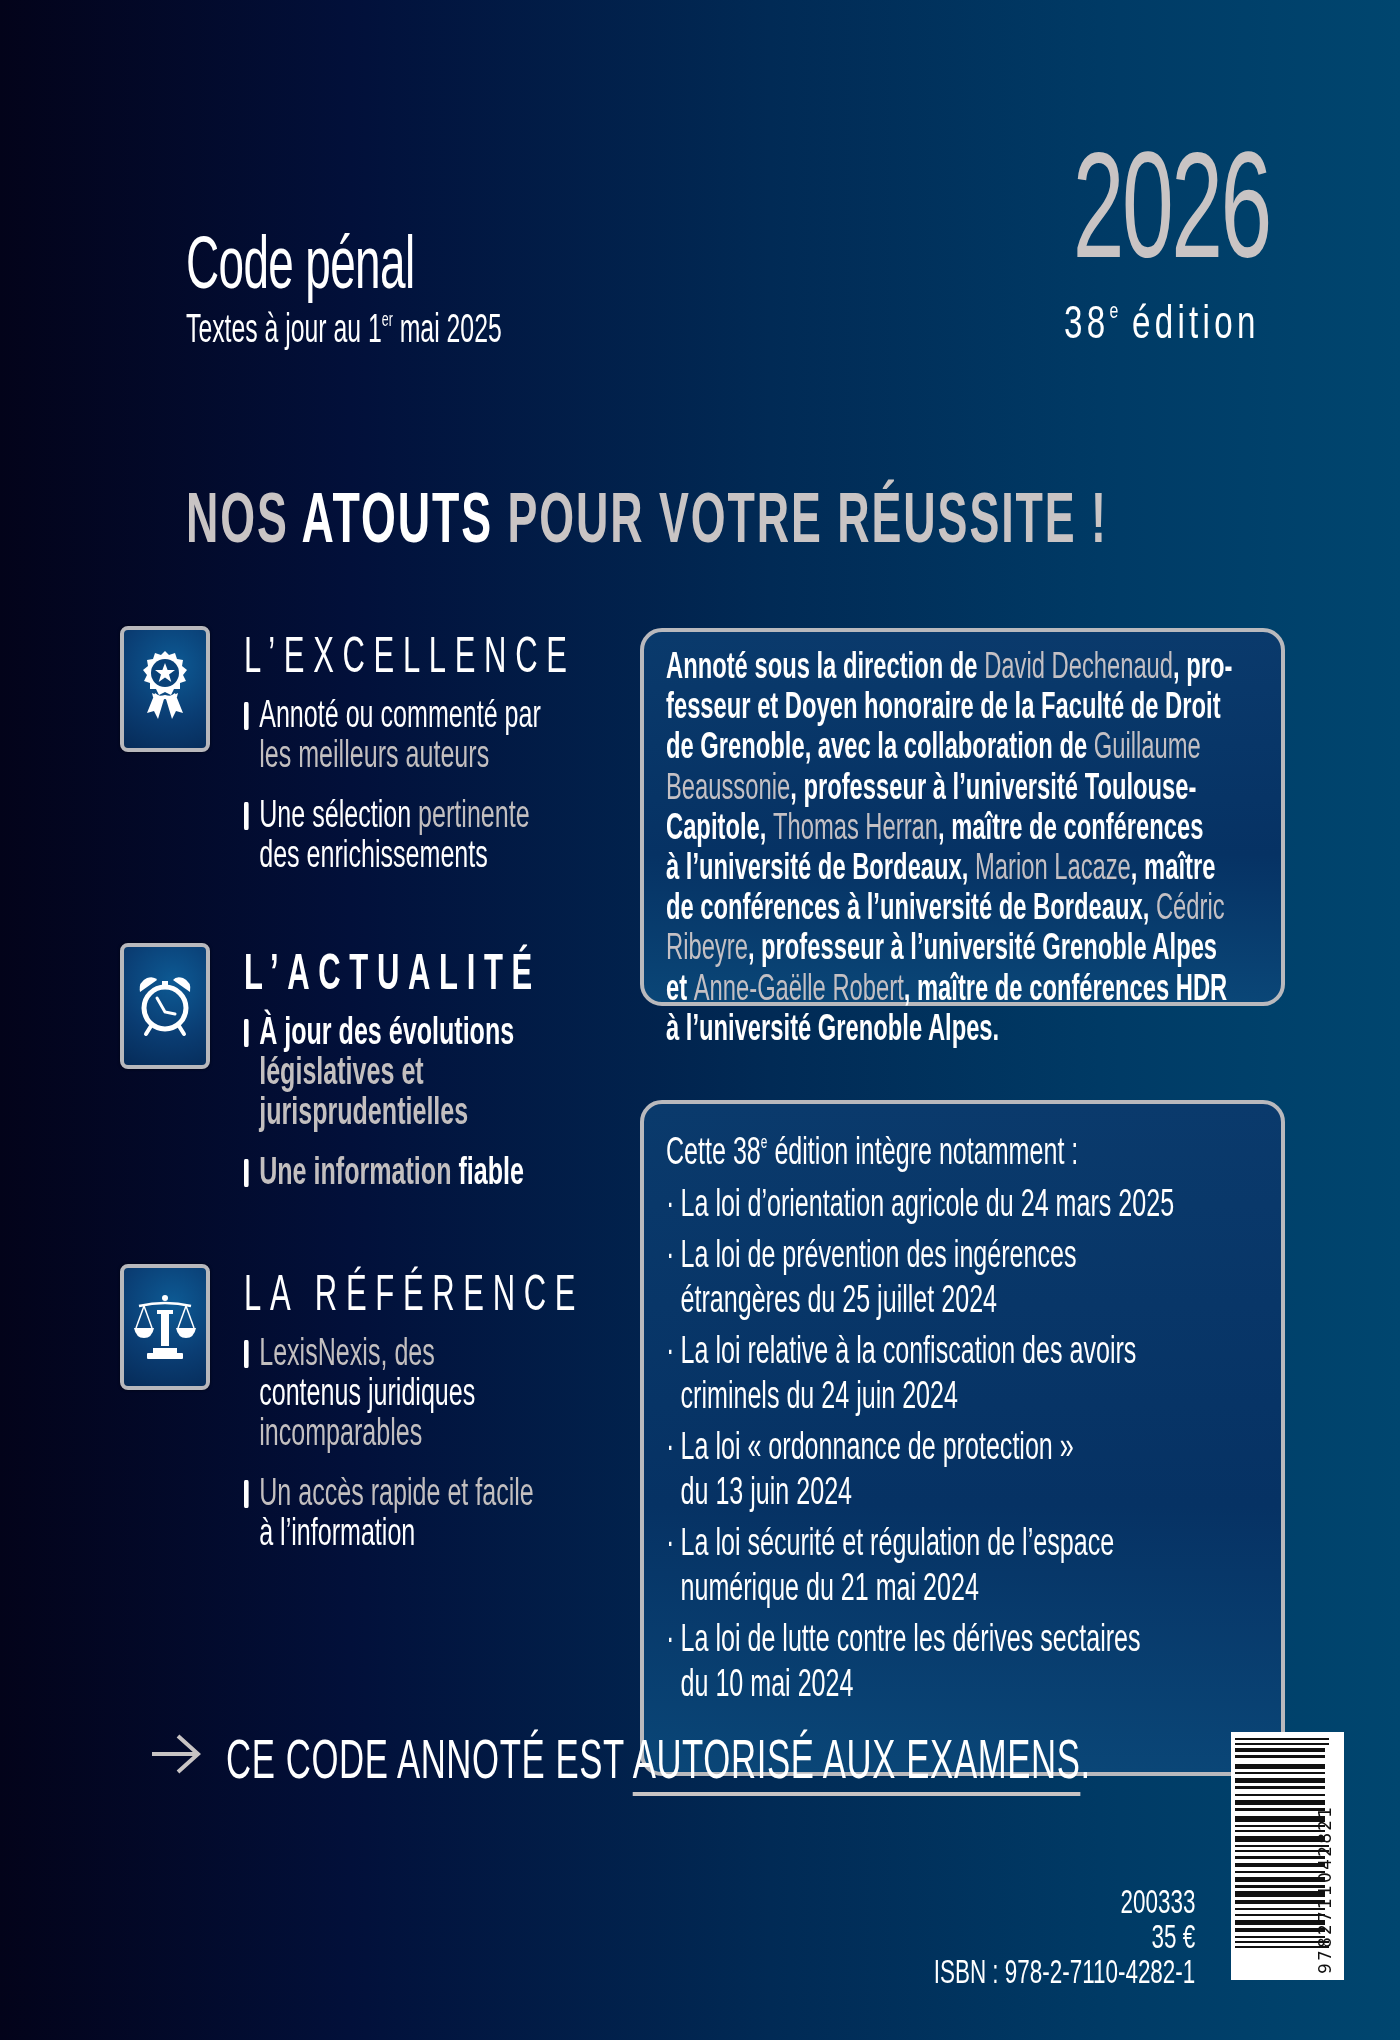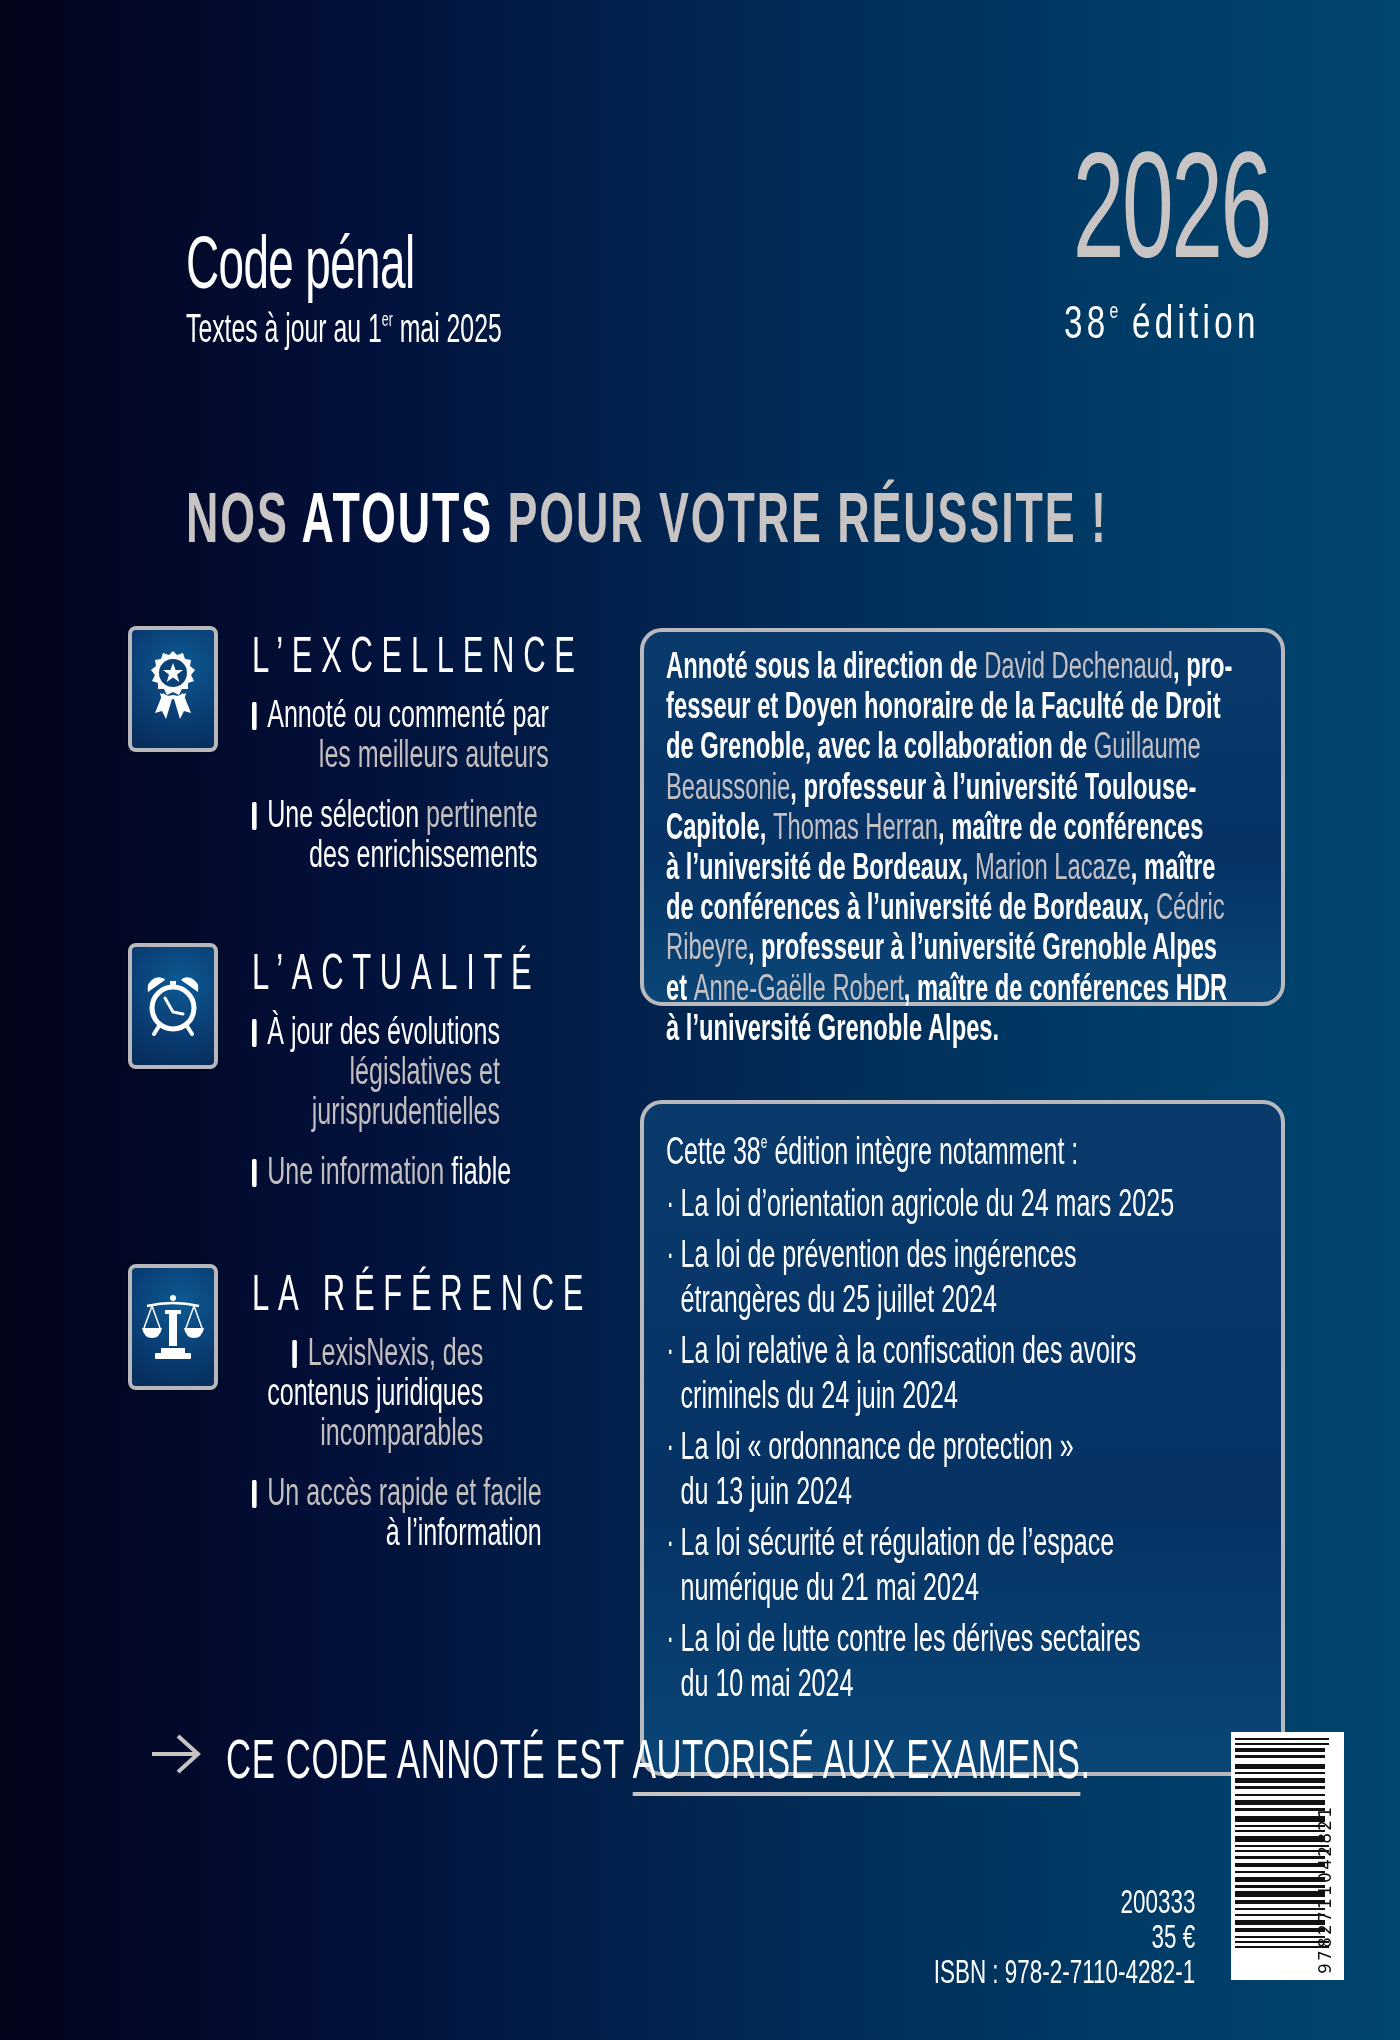--- a/index.html
+++ b/index.html
@@ -17,21 +17,21 @@
   .subtitle sup { font-size: 20px; vertical-align: 16px; }
   .year { right: 130px; top: 130px; font-size: 150px; color: #c9c4c4; letter-spacing: -4px; transform: scaleX(0.62); transform-origin: right top; white-space: nowrap; line-height: 1; }
   .edition { right: 140px; top: 295px; font-size: 46px; color: #ffffff; letter-spacing: 6px; transform: scaleX(0.72); transform-origin: right top; white-space: nowrap; }
   .edition sup { font-size: 22px; vertical-align: 20px; letter-spacing: 0; }
 
   
   .tagline { left: 186px; top: 478px; font-size: 70px; font-weight: 700; letter-spacing: 3px; transform: scaleX(0.64); transform-origin: left top; white-space: nowrap; color: #c9c4c4; }
   .tagline .hl { color: #ffffff; }
 
   
-  .feature { position: absolute; left: 128px; width: 500px; text-align: right; }
+  .feature { position: absolute; left: 120px; width: 500px; }
   .icon-box {
     position: absolute; left: 0; top: 0; width: 80px; width: 82px; height: 118px;
     border: 4px solid #b8b8bc; border-radius: 8px;
     background: radial-gradient(circle at 60% 30%, #0d5a94 0%, #0a3d73 55%, #062b58 100%);
     box-shadow: 0 0 3px rgba(0,0,0,0.6);
     display: flex; align-items: center; justify-content: center;
   }
   .feat-title { position: absolute; left: 124px; top: 0; font-size: 50px; letter-spacing: 14px; transform: scaleX(0.62); transform-origin: left top; white-space: nowrap; color: #ffffff; }
   .bullet { position: absolute; left: 124px; font-size: 38px; line-height: 40px; transform: scaleX(0.66); transform-origin: left top; white-space: nowrap; color: #ffffff; }
   .bullet .bar { display: inline-block; width: 7px; height: 28px; background: #ffffff; border-radius: 2px; margin-right: 16px; vertical-align: -3px; }
@@ -91,21 +91,21 @@
   <div class="bullet" style="top:68px;">
     <div><span class="bar"></span><span>Annoté ou commenté par</span></div>
     <div class="cont gray">les meilleurs auteurs</div>
   </div>
   <div class="bullet" style="top:168px;">
     <div><span class="bar"></span><span>Une sélection </span><span class="gray">pertinente</span></div>
     <div class="cont">des enrichissements</div>
   </div>
 </div>
 
-<div class="feature" style="top:943px; height:260px;">
+<div class="feature" style="top:943px; height:260px;font-weight:bold;">
   <div class="icon-box">
     <svg width="56" height="64" viewBox="0 0 56 64">
       <path fill="#ffffff" d="M3,18 A12,12 0 0 1 20,5 L3,18 Z M3,18 Q1,8 10,4 Q17,2 20,6 Z"></path>
       <path fill="#ffffff" d="M53,18 Q55,8 46,4 Q39,2 36,6 Z"></path>
       <circle cx="28" cy="34" r="21" fill="none" stroke="#ffffff" stroke-width="5"></circle>
       <path d="M20,24 L28,38 L38,40" fill="none" stroke="#ffffff" stroke-width="3" stroke-linecap="round"></path>
       <path d="M14,52 L9,60" stroke="#ffffff" stroke-width="4" stroke-linecap="round"></path>
       <path d="M42,52 L47,60" stroke="#ffffff" stroke-width="4" stroke-linecap="round"></path>
       <rect x="25" y="7" width="6" height="5" fill="#ffffff"></rect>
     </svg>

